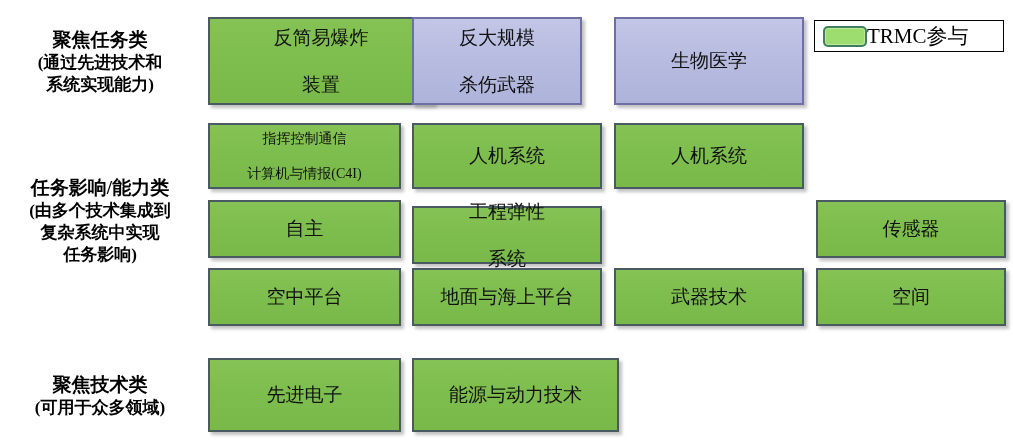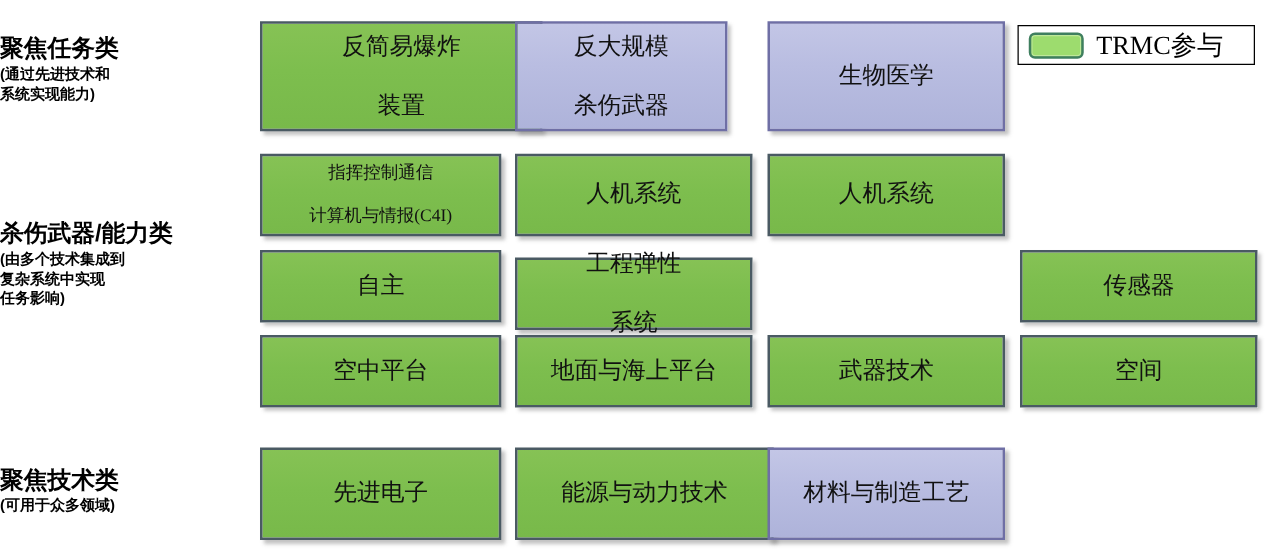--- a/index.html
+++ b/index.html
@@ -16,34 +16,34 @@
     height: 447px;
     background: #ffffff;
     overflow: hidden;
   }
 
   
   .row-label {
     position: absolute;
     left: 0;
     width: 200px;
-    text-align: left;
+    text-align: center;
     color: #000000;
-    font-family: Liberation Sans, sans-serif;
+    font-family: Liberation Serif, serif;
     font-weight: bold;
     line-height: 1.28;
     letter-spacing: 0px;
   }
   .row-label .rl-title {
     display: block;
     font-size: 19px;
   }
   .row-label .rl-sub {
     display: block;
-    font-size: 12px;
+    font-size: 17px;
   }
 
   
   .node {
     position: absolute;
     box-sizing: border-box;
     display: flex;
     align-items: center;
     justify-content: center;
     text-align: center;
@@ -71,21 +71,20 @@
   }
 
   
   #legend {
     position: absolute;
     box-sizing: border-box;
     background: #ffffff;
     border: 1px solid #000000;
     display: flex;
     align-items: center;
-    gap: 10px;
     padding: 0 8px;
   }
   #legend .swatch {
     width: 40px;
     height: 17px;
     border-radius: 5px;
     background: #9ddc6e;
     border: 2px solid #3f7f5f;
     flex: 0 0 auto;
     box-shadow: inset 0 0 0 1px #bfe79a;
@@ -125,21 +124,21 @@
   <div class="node purple" style="left:614px; top:17px; width:190px; height:88px;">
     <span>生物医学</span>
   </div>
 
   <div id="legend" style="left:814px; top:20px; width:190px; height:32px;">
     <span class="swatch"></span>
     <span class="legend-text">TRMC参与</span>
   </div>
 
   <div class="row-label" style="top:176px;">
-    <span class="rl-title">杀伤武器/能力类</span>
+    <span class="rl-title">任务影响/能力类</span>
     <span class="rl-sub">(由多个技术集成到</span>
     <span class="rl-sub">复杂系统中实现</span>
     <span class="rl-sub">任务影响)</span>
   </div>
 
   <div class="node green" style="left:208px; top:123px; width:193px; height:66px; font-size:14px;">
     <span>
       <span>指挥控制通信</span><br>
       <span>计算机与情报(C4I)</span>
     </span>
@@ -191,17 +190,14 @@
   </div>
 
   <div class="node green" style="left:208px; top:358px; width:193px; height:74px;">
     <span>先进电子</span>
   </div>
 
   <div class="node green" style="left:412px; top:358px; width:207px; height:74px;">
     <span>能源与动力技术</span>
   </div>
 
-  <div class="node purple" style="left:614px; top:358px; width:190px; height:74px;">
-    <span>材料与制造工艺</span>
-  </div>
 
 </div>
 
 </body></html>

